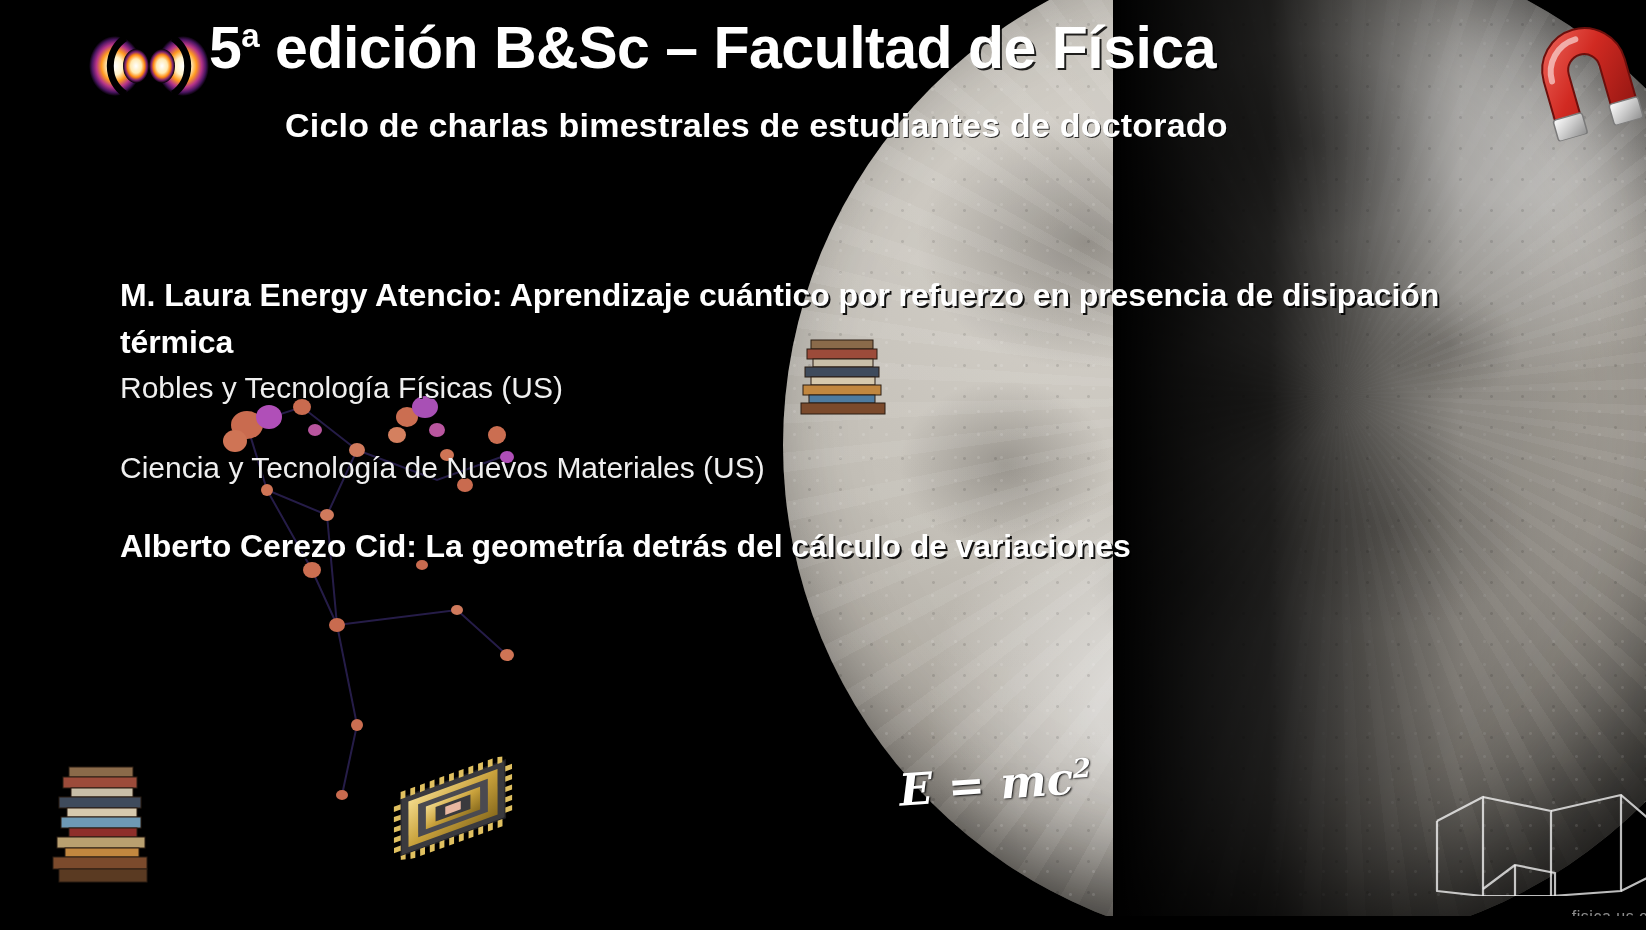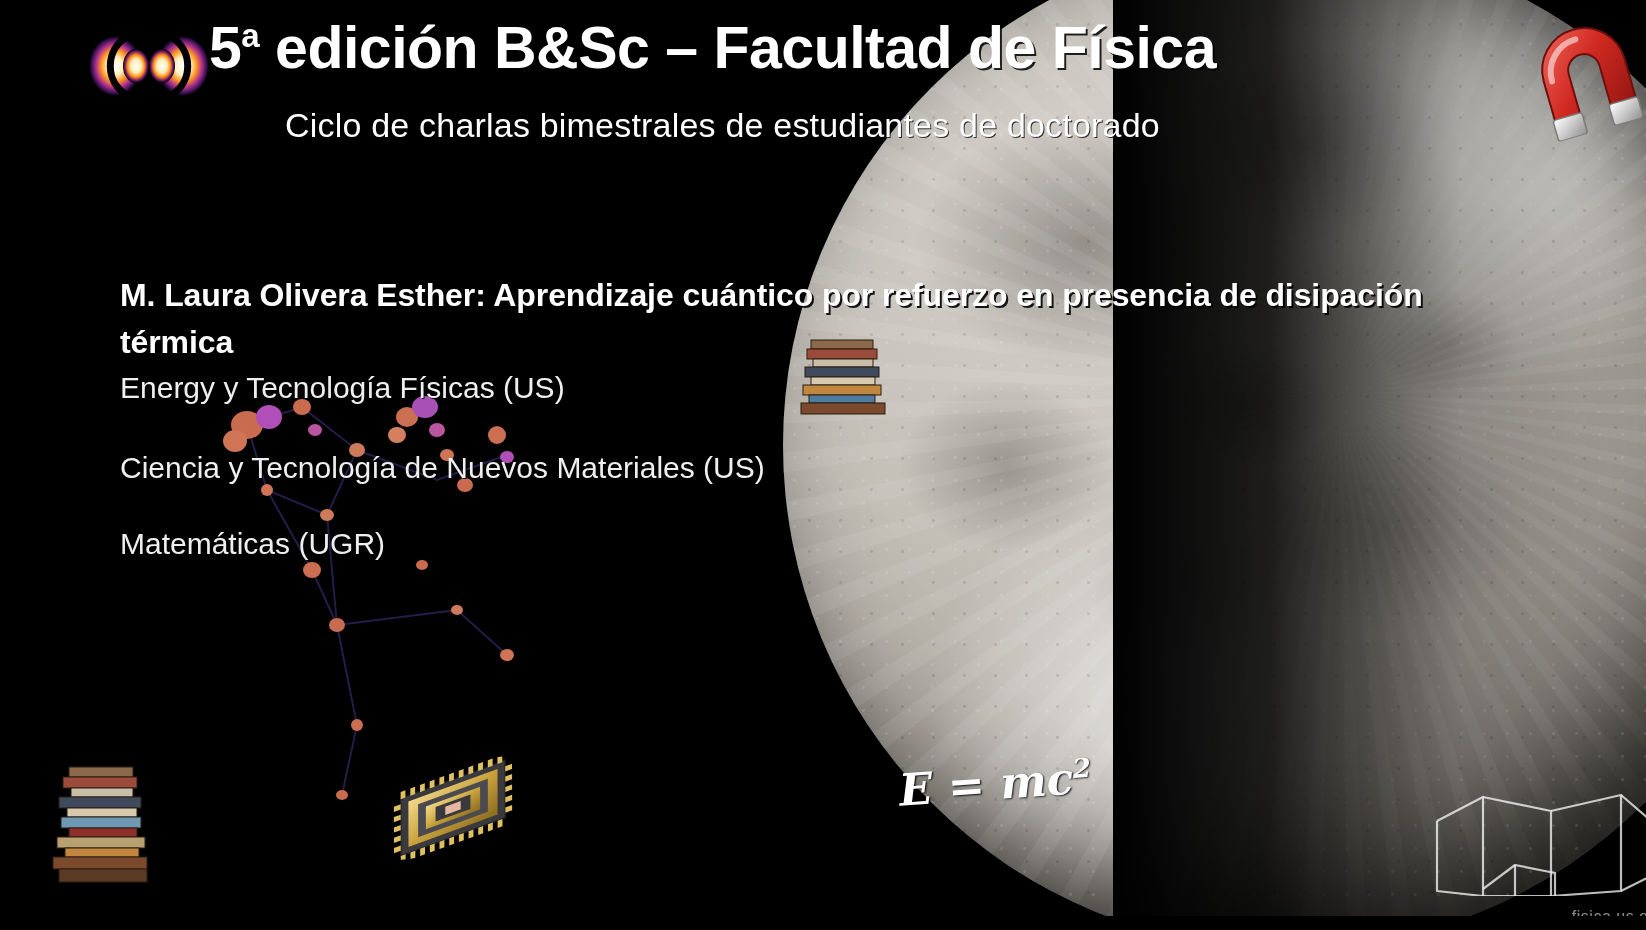--- a/index.html
+++ b/index.html
@@ -95,21 +95,21 @@
     white-space: nowrap;
     text-shadow: 2px 2px 0 rgba(0,0,0,.85);
   }
   .title sup { font-size: .56em; vertical-align: super; line-height: 0; }
 
   .subtitle {
     position: absolute;
     left: 258px; top: 106px;
     color: #fff;
     font-size: 34px;
-    font-weight: 400;
+    font-weight: 700;
     letter-spacing: .2px;
     white-space: nowrap;
     text-shadow: 1px 1px 0 rgba(0,0,0,.8);
   }
 
   .dateline {
     position: absolute;
     left: 85px; top: 185px;
     color: #fff;
     font-size: 38px;
@@ -280,30 +280,30 @@
         <ellipse cx="135" cy="400" rx="6" ry="5" fill="#c96b4f"></ellipse>
         <ellipse cx="300" cy="260" rx="7" ry="6" fill="#cf7455"></ellipse>
         <ellipse cx="215" cy="170" rx="6" ry="5" fill="#c96b4f"></ellipse>
       </g>
     </svg>
   </div>
 
   <div class="talks">
 
     <div class="talk" id="talk-0">
-      <div class="talk-title">M. Laura Olivera Esther: Aprendizaje cuántico por refuerzo en presencia de disipación térmica</div>
-      <div class="talk-aff">Energy y Tecnología Físicas (US)</div>
+      <div class="talk-title">M. Laura Energy Atencio: Aprendizaje cuántico por refuerzo en presencia de disipación térmica</div>
+      <div class="talk-aff">Robles y Tecnología Físicas (US)</div>
     </div>
 
     <div class="talk" id="talk-1">
       <div class="talk-aff">Ciencia y Tecnología de Nuevos Materiales (US)</div>
     </div>
 
     <div class="talk" id="talk-2">
-      <div class="talk-aff">Matemáticas (UGR)</div>
+      <div class="talk-title">Alberto Cerezo Cid: La geometría detrás del cálculo de variaciones</div>
     </div>
 
   </div>
 
   <div class="books-top">
     <svg width="96" height="82" viewBox="0 0 96 82">
       <g stroke="#2b1d12" stroke-width="1">
         <rect x="14" y="4" width="62" height="9" fill="#8a6a4a"></rect>
         <rect x="10" y="13" width="70" height="10" fill="#9c4b3a"></rect>
         <rect x="16" y="23" width="60" height="8" fill="#c9bfa8"></rect>

